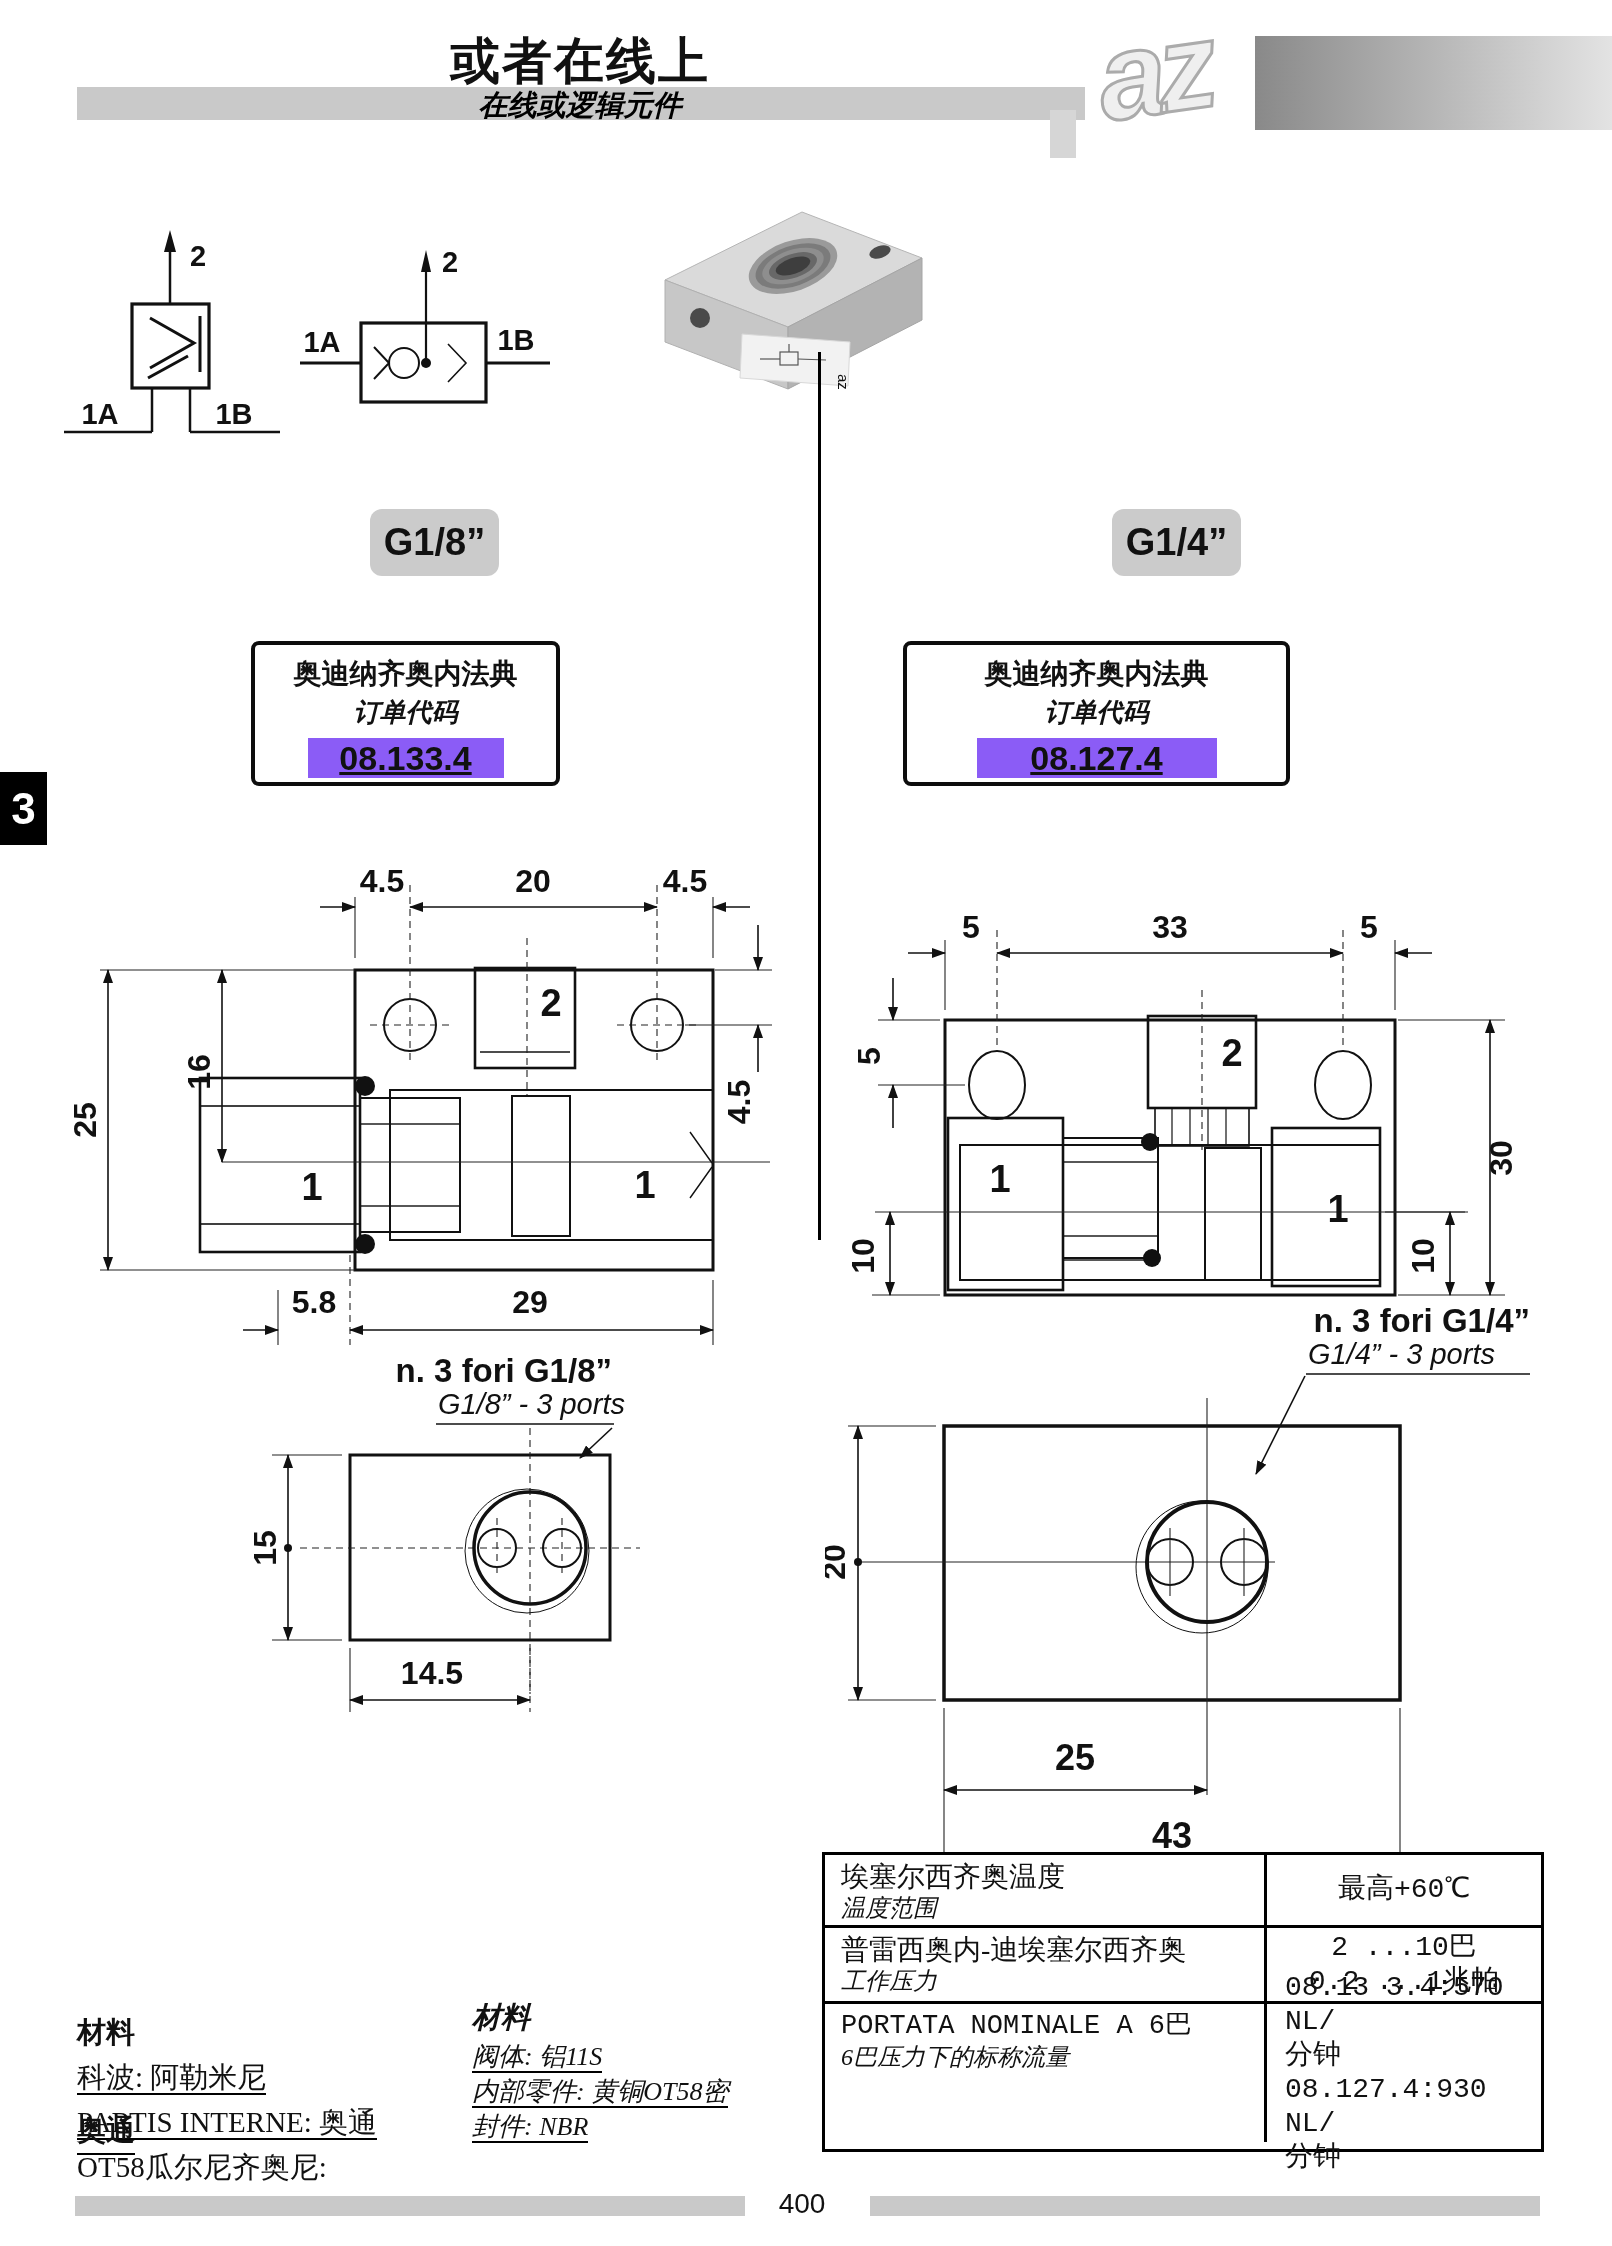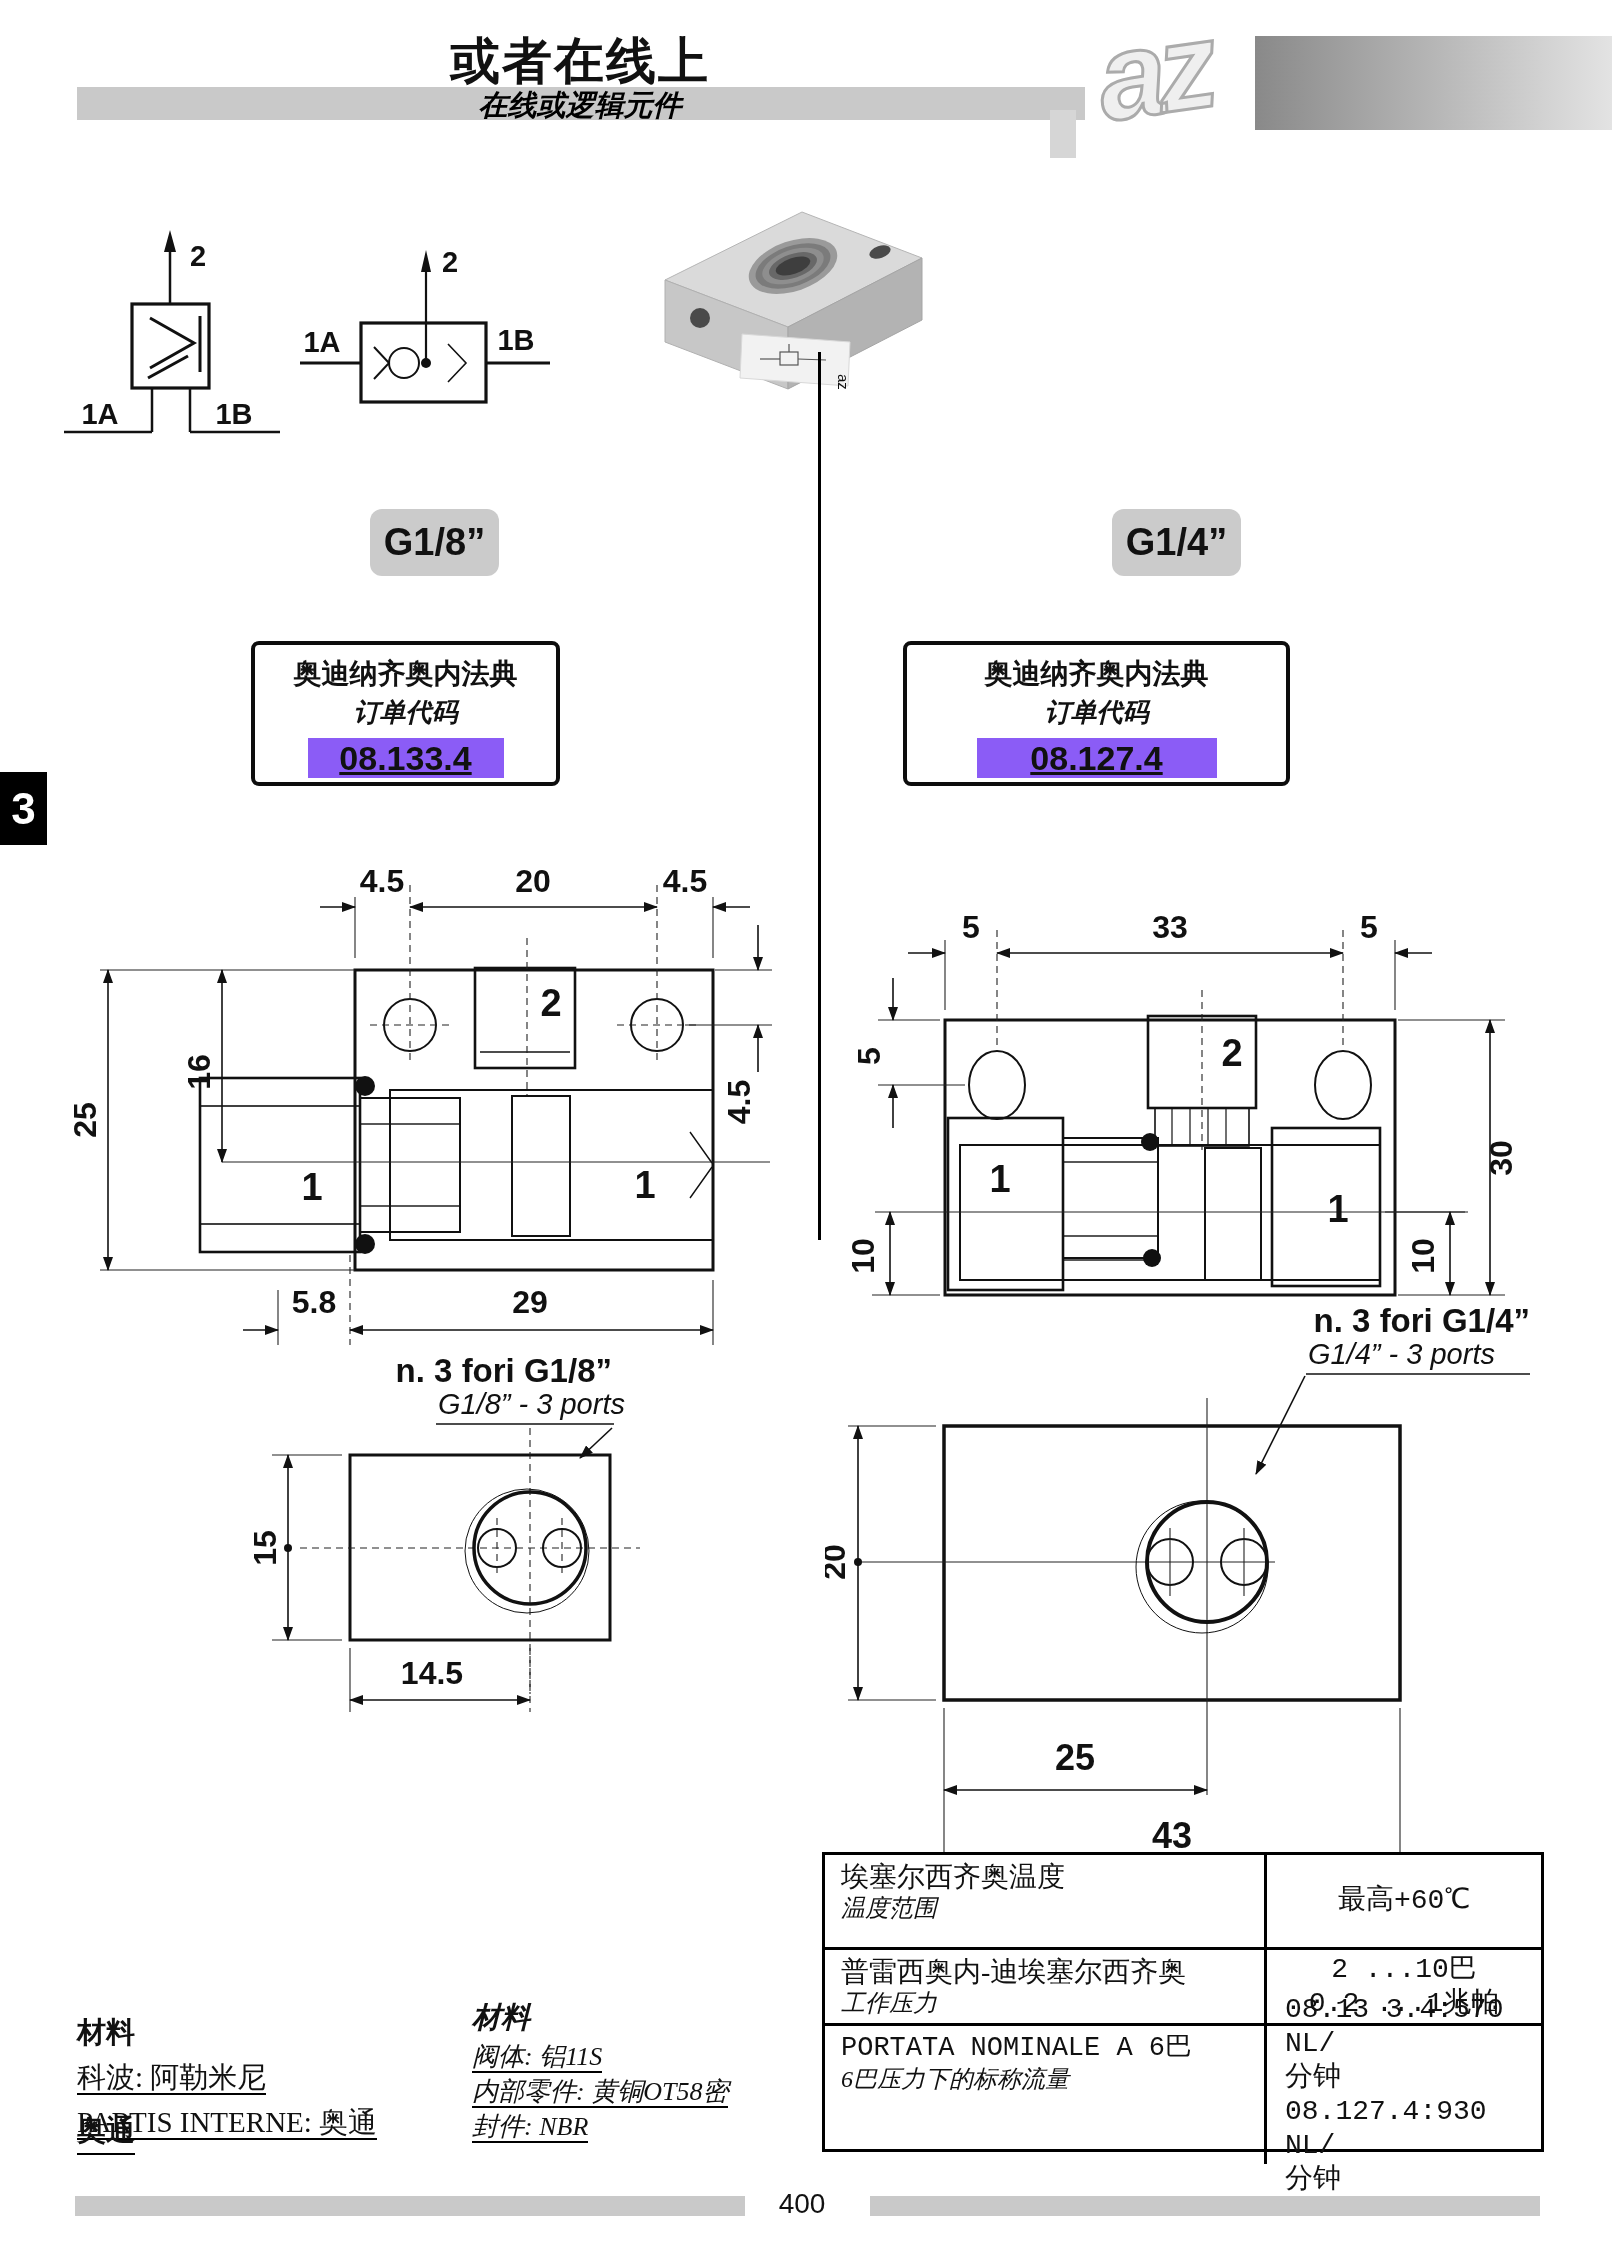--- a/index.html
+++ b/index.html
@@ -350,30 +350,31 @@
     </g>
   </svg>
 
   <div class="abs" id="mat-left">
     <div class="mat-title">材料</div>
     <div><span class="ul">科波: 阿勒米尼</span></div>
     <div class="rel">
       <span class="ul">PARTIS INTERNE: 奥通</span>
       <span class="overlay ul">奥通</span>
     </div>
+    <div><span>OT58瓜尔尼齐奥尼:</span></div>
   </div>
   <div class="abs" id="mat-right">
     <div class="mat-title">材料</div>
     <div><span class="ul">阀体: 铝11S</span></div>
     <div><span class="ul">内部零件: 黄铜OT58密</span></div>
     <div><span class="ul">封件: NBR</span></div>
   </div>
 
   <div class="abs" id="spec-table">
-    <div class="srow" style="height:92px">
+    <div class="srow" style="height:70px">
       <div class="scell-l">
         <div class="slabel">埃塞尔西齐奥温度</div>
         <div class="ssub">温度范围</div>
       </div>
       <div class="scell-r">
         <div>最高+60℃</div>
       </div>
     </div>
     <div class="srow" style="height:76px">
       <div class="scell-l">

